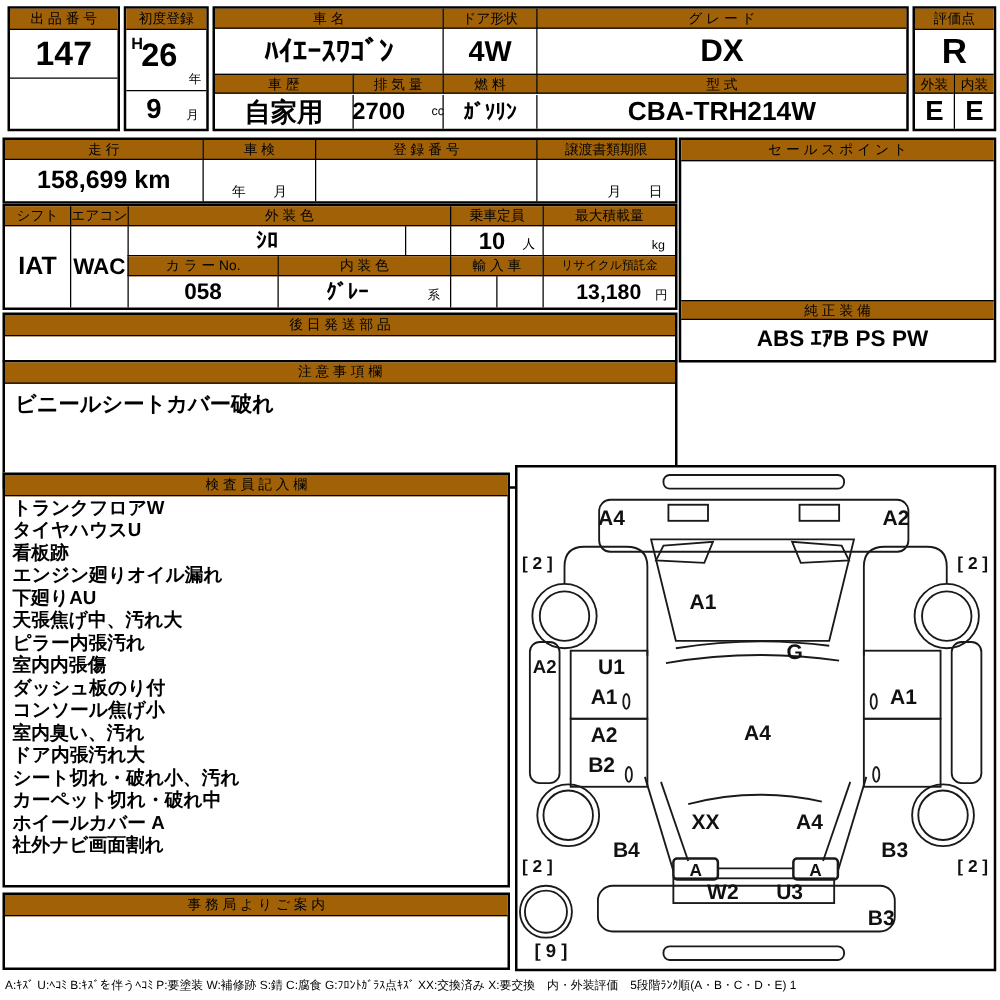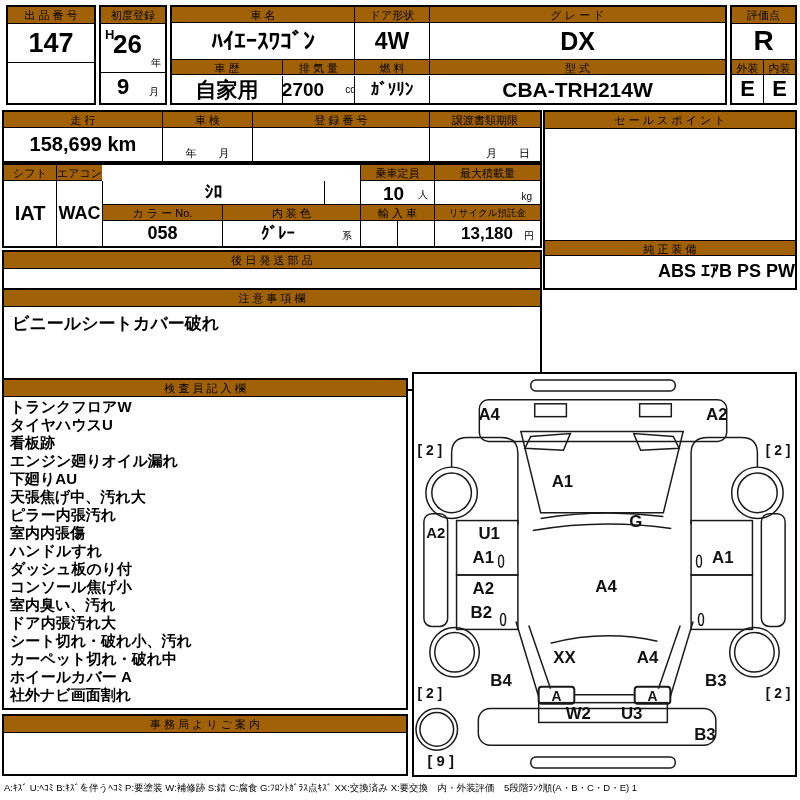--- a/index.html
+++ b/index.html
@@ -7,21 +7,21 @@
          font-family:"Liberation Sans","DejaVu Sans",sans-serif;overflow:hidden;}
   .box{position:absolute;box-sizing:border-box;border:2px solid #000;background:#fff;}
   .abs{position:absolute;box-sizing:border-box;}
   .hdr{background:#a16207;border-bottom:1px solid #000;font-size:11px;line-height:16px;height:16px;
        text-align:center;overflow:hidden;white-space:nowrap;}
   .bl{border-left:1px solid #000;}
   .bb{border-bottom:1px solid #000;}
   .bt{border-top:1px solid #000;}
   .val{font-weight:bold;text-align:center;}
   .unit{font-size:10px;font-weight:normal;}
-  .small{font-size:11px;font-family:Liberation Mono, monospace;}
+  .small{font-size:11px;}
   .c{display:flex;align-items:center;justify-content:center;}
   svg text{font-family:"Liberation Sans","DejaVu Sans",sans-serif;font-weight:bold;fill:#111;}
 </style>
 </head>
 <body>
 
 <div class="sheet">
 
   <div class="box" style="left:6px;top:5px;width:90px;height:100px">
     <div class="hdr">出 品 番 号</div>
@@ -77,20 +77,21 @@
     <div class="hdr abs bl" style="left:425px;top:0;width:111px">譲渡書類期限</div>
     <div class="abs val c" style="left:0;top:16px;width:158px;height:33px;font-size:20px">158,699 km</div>
     <div class="abs bl small" style="left:158px;top:16px;width:90px;height:33px;text-align:center;line-height:52px">年　　月</div>
     <div class="abs bl" style="left:248px;top:16px;width:177px;height:33px"></div>
     <div class="abs bl small" style="left:425px;top:16px;width:111px;height:33px;text-align:right;line-height:52px;padding-right:10px">月　　日</div>
   </div>
 
   <div class="box" style="left:2px;top:163px;width:540px;height:85px">
     <div class="hdr abs" style="left:0;top:0;width:52px;letter-spacing:0">シフト</div>
     <div class="hdr abs bl" style="left:52px;top:0;width:46px;letter-spacing:0">エアコン</div>
+    <div class="hdr abs bl" style="left:98px;top:0;width:258px">外 装 色</div>
     <div class="hdr abs bl" style="left:356px;top:0;width:74px">乗車定員</div>
     <div class="hdr abs bl" style="left:430px;top:0;width:106px">最大積載量</div>
 
     <div class="abs val c" style="left:0;top:16px;width:52px;height:65px;font-size:20px">IAT</div>
     <div class="abs val c bl" style="left:52px;top:16px;width:46px;height:65px;font-size:18px">WAC</div>
 
     <div class="abs val c bl bb" style="left:98px;top:16px;width:222px;height:24px;font-size:18px">ｼﾛ</div>
     <div class="abs bl bb" style="left:320px;top:16px;width:36px;height:24px"></div>
     <div class="abs bl bb" style="left:356px;top:16px;width:74px;height:24px">
       <span class="abs val" style="left:22px;top:2px;font-size:19px">10</span>
@@ -121,41 +122,40 @@
 
   <div class="box" style="left:2px;top:250px;width:540px;height:40px">
     <div class="hdr">後 日 発 送 部 品</div>
     <div class="abs" style="left:0;top:16px;width:536px;height:20px"></div>
   </div>
 
   <div class="box" style="left:543px;top:110px;width:254px;height:180px">
     <div class="hdr">セ ー ル ス ポ イ ン ト</div>
     <div class="abs" style="left:0;top:16px;width:250px;height:112px"></div>
     <div class="hdr abs bt" style="left:0;top:128px;width:250px">純 正 装 備</div>
-    <div class="abs val" style="left:0;top:145px;width:250px;height:36px;font-size:18px;text-align:right;padding:4px 0 0 8px">ABS ｴｱB PS PW</div>
+    <div class="abs val" style="left:0;top:145px;width:250px;height:36px;font-size:18px;text-align:center;padding:4px 0 0 8px">ABS ｴｱB PS PW</div>
   </div>
 
   <div class="box" style="left:2px;top:288px;width:540px;height:103px">
     <div class="hdr">注 意 事 項 欄</div>
     <div class="abs val" style="left:0;top:16px;width:536px;height:63px;text-align:left;font-size:17px;padding:6px 0 0 8px">ビニールシートカバー破れ</div>
   </div>
 
 
   <div class="box" style="left:2px;top:378px;width:406px;height:332px">
     <div class="hdr">検 査 員 記 入 欄</div>
     <div class="abs" style="left:6px;top:18px;width:394px;height:306px;font-weight:bold;font-size:15px;line-height:18px">
       <div>トランクフロアW</div>
       <div>タイヤハウスU</div>
       <div>看板跡</div>
       <div>エンジン廻りオイル漏れ</div>
       <div>下廻りAU</div>
       <div>天張焦げ中、汚れ大</div>
       <div>ピラー内張汚れ</div>
       <div>室内内張傷</div>
-      <div>ハンドルすれ</div>
       <div>ダッシュ板のり付</div>
       <div>コンソール焦げ小</div>
       <div>室内臭い、汚れ</div>
       <div>ドア内張汚れ大</div>
       <div>シート切れ・破れ小、汚れ</div>
       <div>カーペット切れ・破れ中</div>
       <div>ホイールカバー A</div>
       <div>社外ナビ画面割れ</div>
     </div>
   </div>

